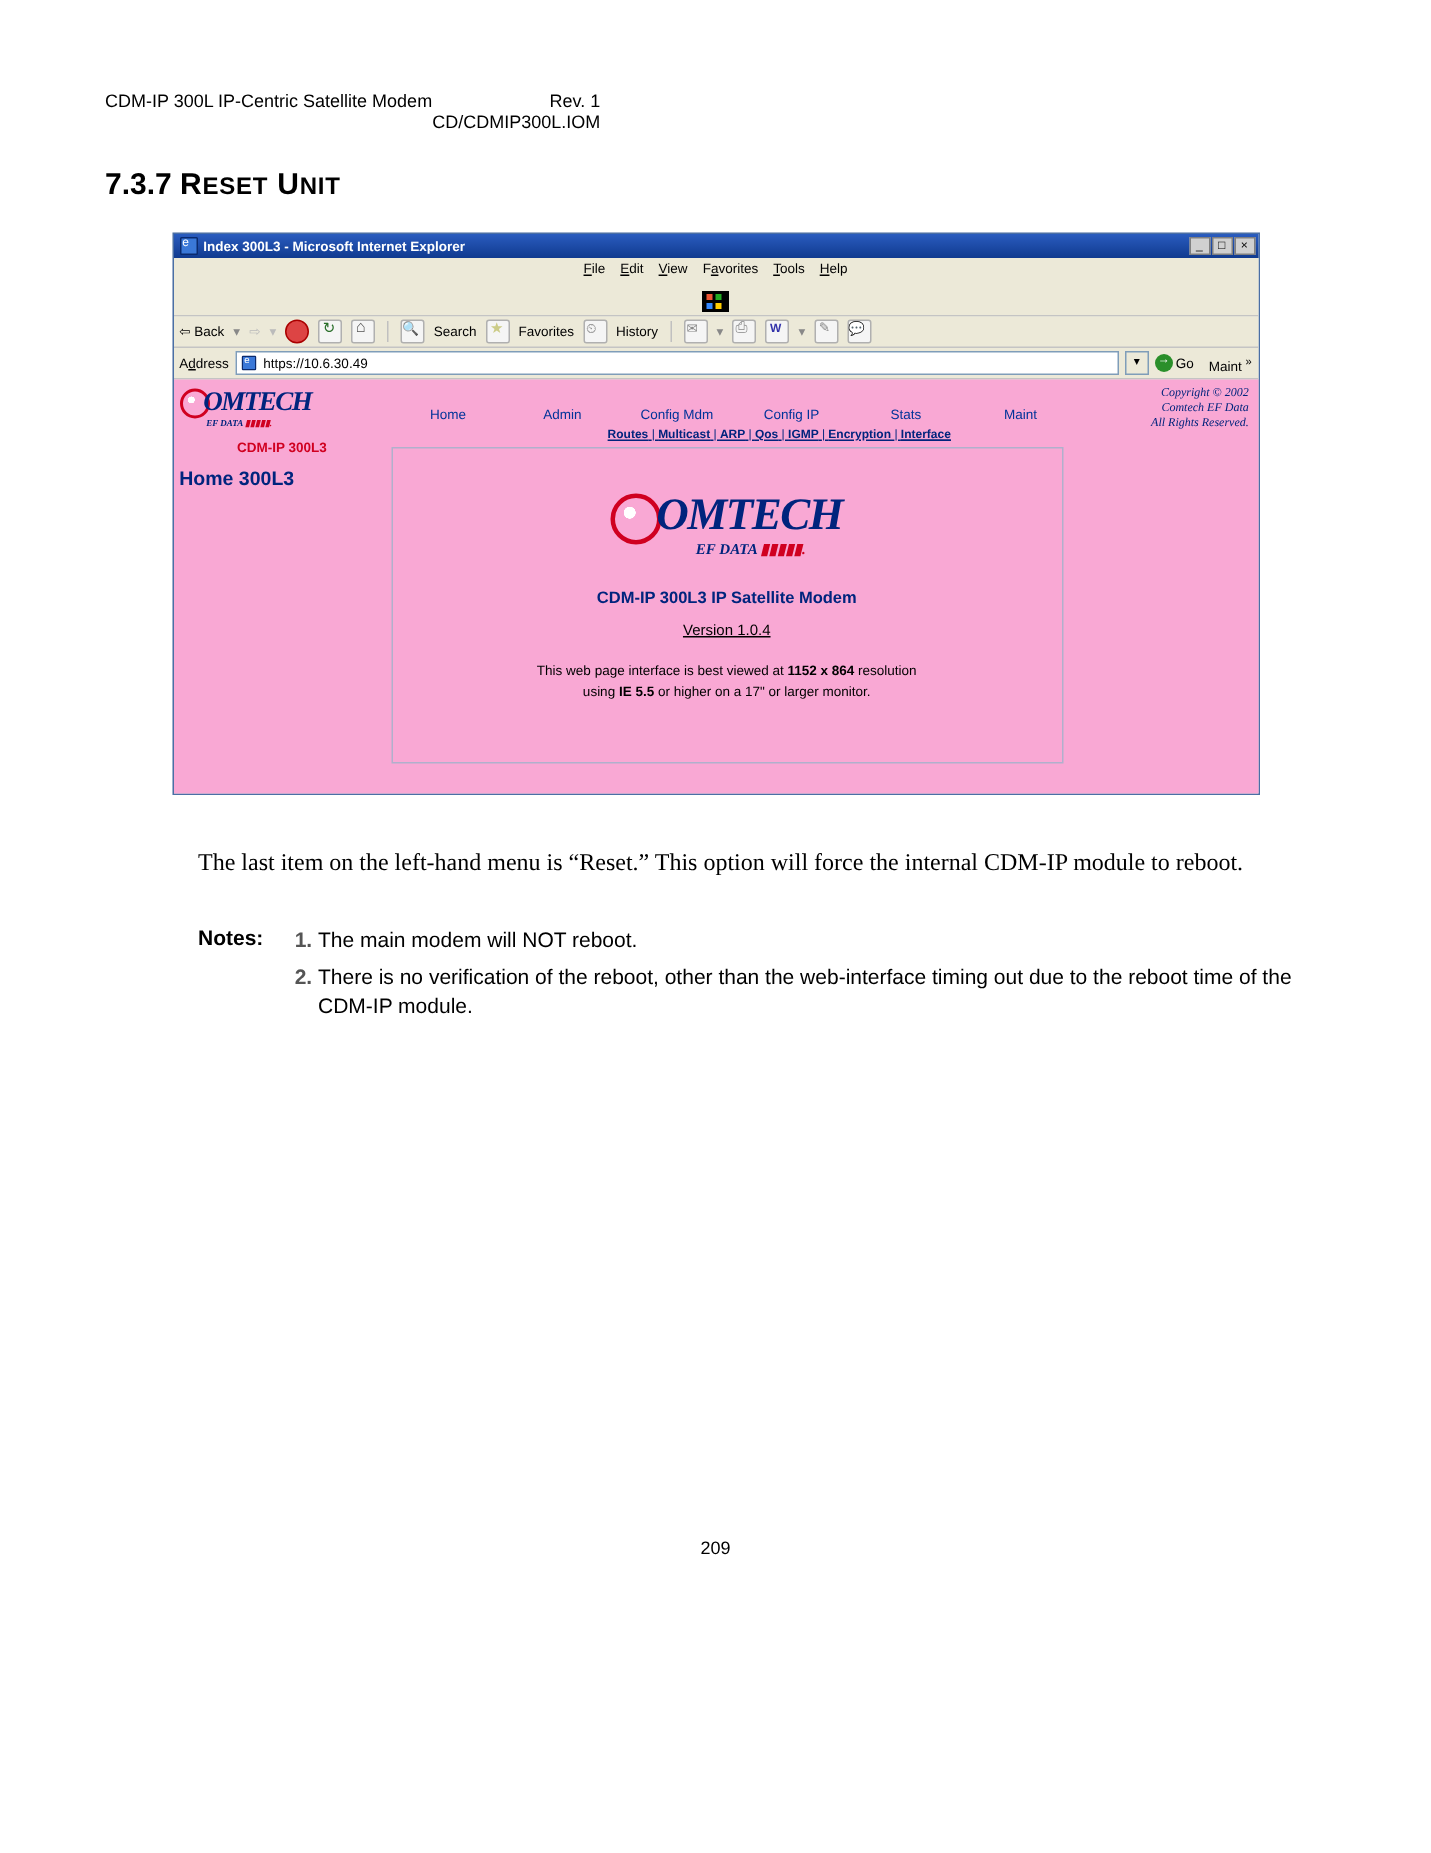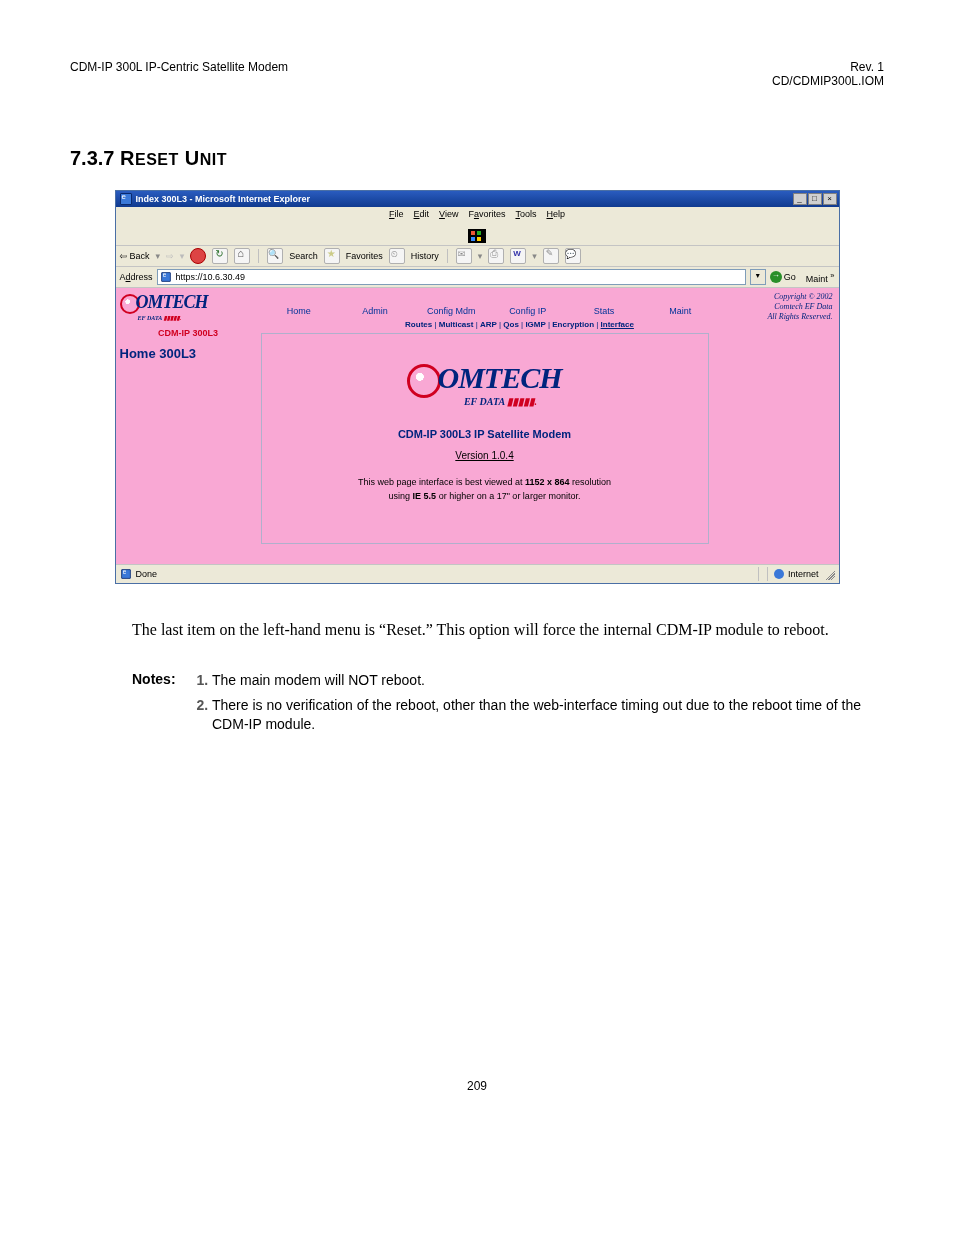--- a/index.html
+++ b/index.html
@@ -10,23 +10,22 @@
     color: #000;
     width: 954px;
   }
   .page {
     padding: 60px 70px 40px 70px;
     box-sizing: border-box;
   }
   .header-row {
     font-size: 12px;
     display: flex;
-    justify-content: space-between;
     align-items: flex-start;
-    margin-bottom: 59px;
+    margin-bottom: 24px;
   }
   .header-right { text-align: right; }
   .section-heading {
     font-size: 20px;
     font-weight: bold;
     margin-bottom: 20px;
   }
   .section-heading .num { font-variant-numeric: normal; }
   .small-caps { font-variant: small-caps; letter-spacing: 0.5px; }
   .screenshot-box {
@@ -334,21 +333,21 @@
       <div class="right-col">
         <div class="nav-strip">
           <div class="tab">Home</div>
           <div class="tab">Admin</div>
           <div class="tab">Config Mdm</div>
           <div class="tab">Config IP</div>
           <div class="tab">Stats</div>
           <div class="tab">Maint</div>
           <div style="width:120px"></div>
         </div>
-        <div class="subnav" style="padding-right:60px;">
+        <div class="subnav" style="padding-right:60px;text-decoration:underline;">
           <span>Routes</span>
           <span class="sep"> | </span>
           <span>Multicast</span>
           <span class="sep"> | </span>
           <span>ARP</span>
           <span class="sep"> | </span>
           <span>Qos</span>
           <span class="sep"> | </span>
           <span>IGMP</span>
           <span class="sep"> | </span>
@@ -373,33 +372,20 @@
           <div class="panel-title">CDM-IP 300L3 IP Satellite Modem</div>
           <div class="panel-ver">Version 1.0.4</div>
           <div class="panel-note">
             <span>This web page interface is best viewed at </span><b>1152 x 864</b><span> resolution</span><br>
             <span>using </span><b>IE 5.5</b><span> or higher on a 17" or larger monitor.</span>
           </div>
         </div>
       </div>
     </div>
 
-    <div class="statusbar">
-      <div class="statusbar-left">
-        <span class="ie-icon" style="transform:scale(0.8)"></span>
-        <span>Done</span>
-      </div>
-      <div class="statusbar-right">
-        <span class="sep-box"></span>
-        <span class="sep-box"></span>
-        <span class="zone-ico"></span>
-        <span>Internet</span>
-        <span class="grip"></span>
-      </div>
-    </div>
 
   </div>
 
   <div class="body-text">The last item on the left-hand menu is “Reset.” This option will force the internal CDM-IP module to reboot.</div>
 
   <div class="notes-wrap">
     <div class="notes-label">Notes:</div>
     <ol class="notes-ol">
       <li>The main modem will NOT reboot.</li>
       <li>There is no verification of the reboot, other than the web-interface timing out due to the reboot time of the CDM-IP module.</li>

